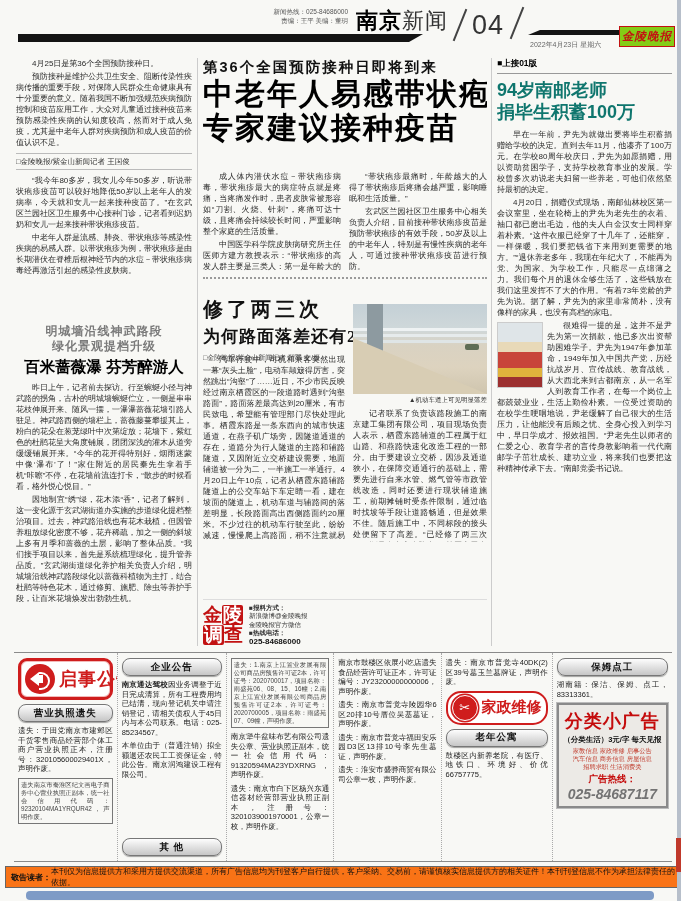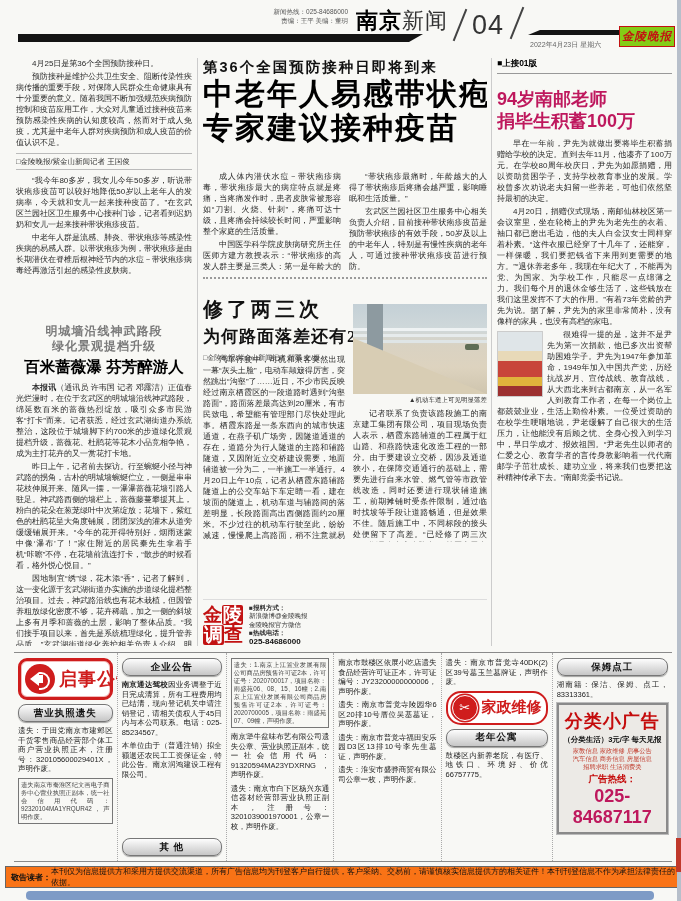--- a/index.html
+++ b/index.html
@@ -57,21 +57,21 @@
   .road-c2{position:absolute;right:0;top:112px;width:134px;height:134px;overflow:hidden;}
   
   .invest{flex:none;margin-top:auto;display:flex;gap:6px;align-items:center;border-top:1px solid #ddd;padding-top:4px;}
   .inv-logo{font-family:"Liberation Serif",serif;font-weight:900;color:#c21212;line-height:20px;font-size:19px;white-space:nowrap;}
   .inv-logo .blk{display:inline-block;background:#c21212;color:#fff;padding:0 1px;border-radius:2px;}
   .inv-tips{font-size:6.5px;line-height:8.5px;color:#333;}
   .inv-tips .b{font-weight:bold;}
   .inv-hot{font-size:8px;font-weight:bold;color:#111;}
   
   .don-tag{font-size:8.5px;font-weight:bold;color:#000;flex:none;border-bottom:1px solid #999;padding-bottom:3px;}
-  .don-h{font-size:18px;line-height:22px;font-weight:900;color:#be185d;margin:14px 0 6px 0;flex:none;white-space:nowrap;}
+  .don-h{font-size:18px;line-height:22px;font-weight:900;color:#0f766e;margin:5px 0 6px 0;flex:none;white-space:nowrap;}
   .don-body{overflow:hidden;}
   .don-photo{float:left;width:44px;height:64px;margin:2px 4px 2px 0;
       background:linear-gradient(180deg,#dfe5e8 0 30%,#e8d9b8 30% 45%,#c8453a 45% 70%,#e0b33c 70% 85%,#9c3030 85% 100%);
       border:1px solid #ccc;}
   
   .ads{position:absolute;left:14px;top:652px;width:658px;height:208px;border-top:1px solid #8a8a8a;border-bottom:1px solid #8a8a8a;
        display:flex;background:#f8f8f5;}
   .adcol{padding:5px 4px;display:flex;flex-direction:column;gap:4px;overflow:hidden;border-left:1px dotted #aaa;}
   .adcol:first-child{border-left:none;}
   .ad-txt{font-size:7.5px;line-height:9.5px;color:#222;text-align:justify;}
@@ -88,21 +88,21 @@
   .qishi-txt{font-size:18px;font-weight:900;color:#cf1d1d;letter-spacing:1px;white-space:nowrap;}
   .jiazheng{flex:none;border:2px solid #cf1d1d;border-radius:15px;background:#fff;padding:2px 4px;display:flex;align-items:center;gap:4px;}
   .seal{width:24px;height:24px;border-radius:50%;background:#cf1d1d;color:#fff;font-size:13px;display:flex;align-items:center;justify-content:center;flex:none;border:1px solid #fff;box-shadow:0 0 0 1.5px #cf1d1d;}
   .jz-txt{font-size:15px;font-weight:900;color:#cf1d1d;white-space:nowrap;}
   .lead-bold{font-weight:bold;}
   .flad{border:2px solid #8a8a8a;outline:1px solid #bbb;background:#eceae6;text-align:center;padding:4px 2px;flex:none;}
   .flad-title{font-size:18px;font-weight:900;color:#c40b0b;font-family:"Liberation Serif",serif;letter-spacing:1px;}
   .flad-sub{font-size:7.5px;font-weight:bold;color:#111;margin-top:2px;}
   .flad-cats{font-size:6.3px;line-height:8px;color:#c03a2b;margin-top:2px;}
   .flad-hot{font-size:9.5px;font-weight:bold;color:#c40b0b;margin-top:2px;}
-  .flad-phone{font-size:18px;font-weight:900;color:#be185d;}
+  .flad-phone{font-size:14px;font-weight:900;color:#737373;font-style:italic;}
   
   .footer{position:absolute;left:5px;top:866px;width:664px;height:20px;background:#f97316;border:1px solid #666;
           display:flex;align-items:center;padding:0 5px;font-size:8px;color:#111;}
   .footer .b{font-weight:bold;flex:none;}
   .bluebar{position:absolute;left:26px;bottom:1px;width:628px;height:9px;background:#7e9bc6;border-radius:4px;}
   .edge-right{position:absolute;right:0;top:0;width:4px;height:100%;background:#b7bfca;}
   .edge-red{position:absolute;right:0;top:838px;width:5px;height:34px;background:#c0392b;}
 </style>
 </head>
 <body>
@@ -134,21 +134,20 @@
       <div class="byline">□金陵晚报/紫金山新闻记者 王国俊</div>
       <p>“我今年80多岁，我女儿今年50多岁，听说带状疱疹疫苗可以较好地降低50岁以上老年人的发病率，今天就和女儿一起来接种疫苗了。”在玄武区兰园社区卫生服务中心接种门诊，记者看到迟奶奶和女儿一起来接种带状疱疹疫苗。</p>
       <p>中老年人群是流感、肺炎、带状疱疹等感染性疾病的易感人群。以带状疱疹为例，带状疱疹是由长期潜伏在脊椎后根神经节内的水痘－带状疱疹病毒经再激活引起的感染性皮肤病。</p>
     </div>
 
     <div class="wall">
       <div class="wall-kicker">明城墙沿线神武路段</div>
       <div class="wall-kicker">绿化景观提档升级</div>
       <div class="wall-h">百米蔷薇瀑 芬芳醉游人</div>
       <div class="body-txt">
-        <p><span class="lead-tag">本报讯</span><span>（通讯员 许韦国 记者 邓露洁）正值春光烂漫时，在位于玄武区的明城墙沿线神武路段，绵延数百米的蔷薇热烈绽放，吸引众多市民游客“打卡”而来。记者获悉，经过玄武湖街道办系统整治，这段位于城墙脚下约700米的步道绿化景观提档升级，蔷薇花、杜鹃花等花木小品竞相争艳，成为主打花卉的又一赏花打卡地。</span></p>
         <p>昨日上午，记者前去探访。行至蜿蜒小径与神武路的拐角，古朴的明城墙蜿蜒伫立，一侧是串串花枝伸展开来、随风一摆，一瀑瀑蔷薇花墙引路人驻足。神武路西侧的墙栏上，蔷薇藤蔓攀援其上，粉白的花朵在葱茏绿叶中次第绽放；花墙下，紫红色的杜鹃花呈大角度铺展，团团深浅的灌木从道旁缓缓铺展开来。“今年的花开得特别好，烟雨迷蒙中像‘瀑布’了！”家住附近的居民秦先生拿着手机“咔嚓”不停，在花墙前流连打卡，“散步的时候看看，格外悦心悦目。”</p>
         <p>因地制宜“绣”绿，花木添“香”，记者了解到，这一变化源于玄武湖街道办实施的步道绿化提档整治项目。过去，神武路沿线也有花木栽植，但因管养粗放绿化密度不够，花卉稀疏，加之一侧的斜坡上多有月季和蔷薇的土层，影响了整体品质。“我们接手项目以来，首先是系统梳理绿化，提升管养品质。”玄武湖街道绿化养护相关负责人介绍，明城墙沿线神武路段绿化以蔷薇科植物为主打，结合杜鹃等特色花木，通过修剪、施肥、除虫等养护手段，让百米花墙焕发出勃勃生机。</p>
       </div>
     </div>
   </div>
 
   <div class="col col-center">
     <div class="vx-kicker">第36个全国预防接种日即将到来</div>
     <div class="vx-h">中老年人易感带状疱疹</div>
     <div class="vx-h">专家建议接种疫苗</div>

